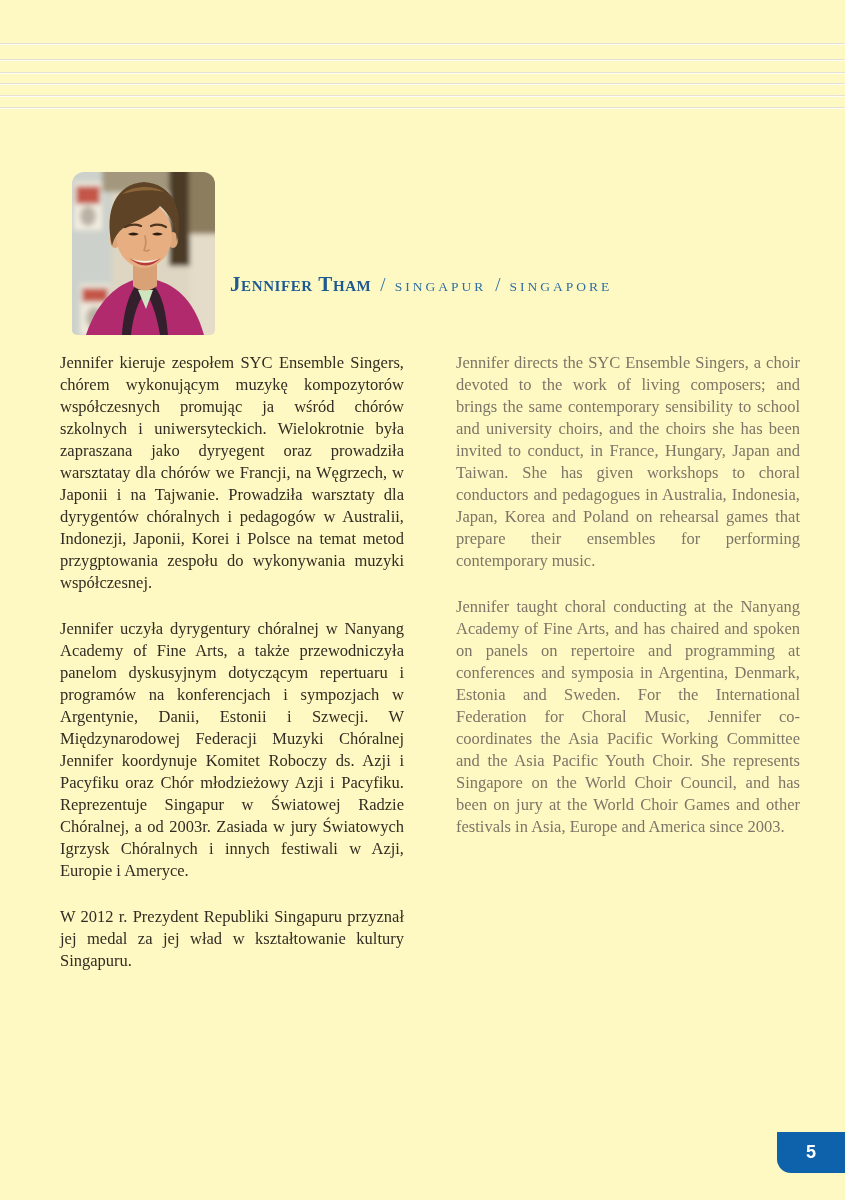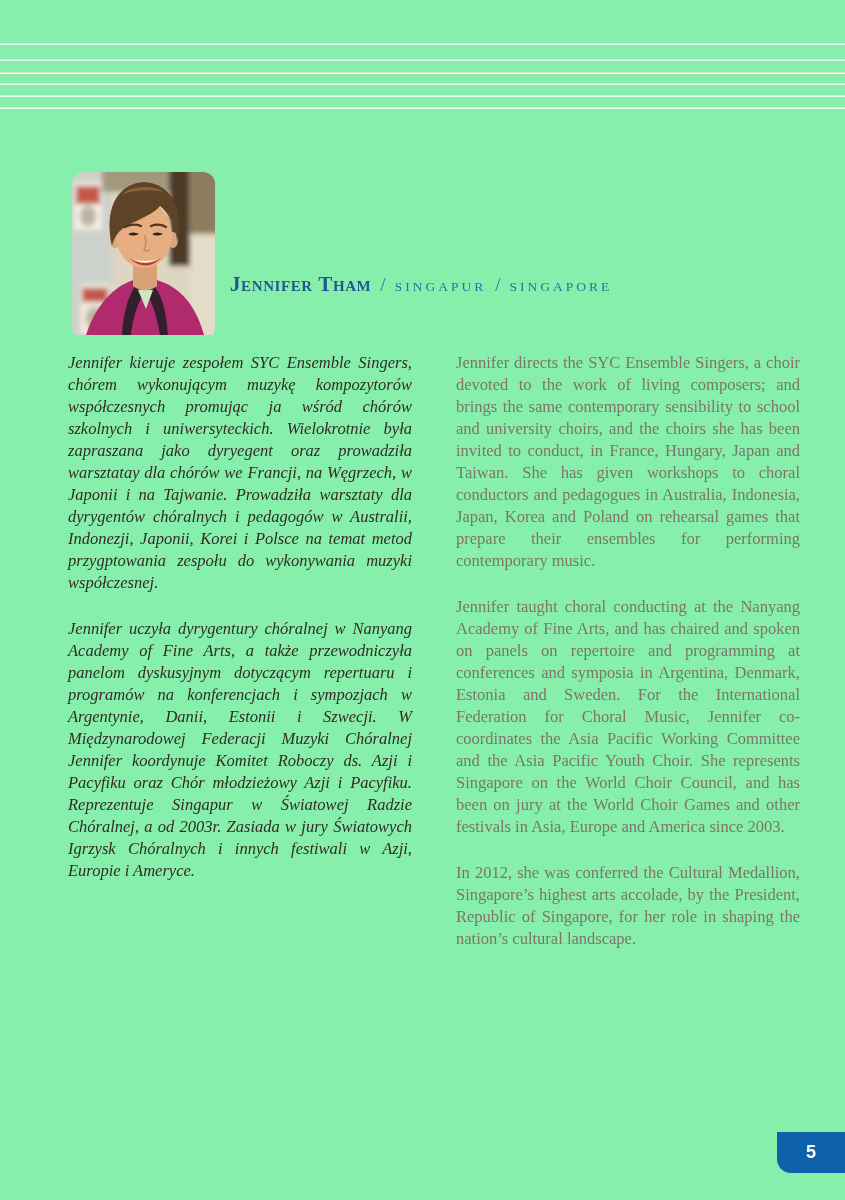--- a/index.html
+++ b/index.html
@@ -1,18 +1,18 @@
 <!DOCTYPE html>
 <html><head>
 <meta charset="utf-8">
 <style>
   html,body { margin:0; padding:0; background:#fcf9ea; }
   .page {
     position:relative; width:845px; height:1200px;
-    background:#86efac; overflow:hidden;
+    background:#fef9c3; overflow:hidden;
     font-family:"Liberation Serif", serif;
   }
   .staff-line {
     position:absolute; left:0; width:845px; height:0;
     border-top:1px solid #e6e1d2;
     box-shadow:0 1px 0 rgba(255,255,255,0.85);
   }
   .photo-frame {
     position:absolute; left:72px; top:172px; width:143px; height:163px;
     border-radius:12px 12px 5px 5px; overflow:hidden;
@@ -31,21 +31,21 @@
   .header-loc {
     text-transform:uppercase; font-size:13.5px; letter-spacing:3px;
     color:#2f6fa3;
   }
   .col {
     position:absolute; top:352px; width:344px;
     text-align:justify; font-size:16.5px; line-height:22px;
     hyphens:auto; -webkit-hyphens:auto;
   }
   .col p { margin:0 0 24px 0; }
-  .col-left  { left:68px;  color:#332c23;font-style:italic; }
+  .col-left  { left:60px;  color:#332c23; }
   .col-right { left:456px; color:#7d7567; }
   .page-number-box {
     position:absolute; left:777px; top:1132px; width:68px; height:41px;
     background:#0e62ab; border-radius:0 0 0 14px;
     display:flex; align-items:center; justify-content:center;
     color:#ffffff; font-family:"Liberation Sans", sans-serif;
     font-weight:bold; font-size:18px;
   }
 </style>
 </head>
@@ -109,25 +109,25 @@
     <span class="person-name">Jennifer Tham</span>
     <span class="header-sep">/</span>
     <span class="header-loc">singapur</span>
     <span class="header-sep">/</span>
     <span class="header-loc">singapore</span>
   </div>
 
   <div class="col col-left" lang="pl">
     <p>Jennifer kieruje zespołem SYC Ensemble Singers, chórem wykonującym muzykę kompozytorów współczesnych promując ja wśród chórów szkolnych i uniwersyteckich. Wielokrotnie była zapraszana jako dyryegent oraz prowadziła warsztatay dla chórów we Francji, na Węgrzech, w Japonii i na Tajwanie. Prowadziła warsztaty dla dyrygentów chóralnych i pedagogów w Australii, Indonezji, Japonii, Korei i Polsce na temat metod przygptowania zespołu do wykonywania muzyki współczesnej.</p>
     <p>Jennifer uczyła dyrygentury chóralnej w Nanyang Academy of Fine Arts, a także przewodniczyła panelom dyskusyjnym dotyczącym repertuaru i programów na konferencjach i sympozjach w Argentynie, Danii, Estonii i Szwecji. W Międzynarodowej Federacji Muzyki Chóralnej Jennifer koordynuje Komitet Roboczy ds. Azji i Pacyfiku oraz Chór młodzieżowy Azji i Pacyfiku. Reprezentuje Singapur w Światowej Radzie Chóralnej, a od 2003r. Zasiada w jury Światowych Igrzysk Chóralnych i innych festiwali w Azji, Europie i Ameryce.</p>
+    <p>W 2012 r. Prezydent Republiki Singapuru przyznał jej medal za jej wład w kształtowanie kultury Singapuru.</p>
   </div>
 
   <div class="col col-right" lang="en">
     <p>Jennifer directs the SYC Ensemble Singers, a choir devoted to the work of living composers; and brings the same contemporary sensibility to school and university choirs, and the choirs she has been invited to conduct, in France, Hungary, Japan and Taiwan. She has given workshops to choral conductors and pedagogues in Australia, Indonesia, Japan, Korea and Poland on rehearsal games that prepare their ensembles for performing contemporary music.</p>
     <p>Jennifer taught choral conducting at the Nanyang Academy of Fine Arts, and has chaired and spoken on panels on repertoire and programming at conferences and symposia in Argentina, Denmark, Estonia and Sweden. For the International Federation for Choral Music, Jennifer co-coordinates the Asia Pacific Working Committee and the Asia Pacific Youth Choir. She represents Singapore on the World Choir Council, and has been on jury at the World Choir Games and other festivals in Asia, Europe and America since 2003.</p>
-    <p>In 2012, she was conferred the Cultural Medallion, Singapore’s highest arts accolade, by the President, Republic of Singapore, for her role in shaping the nation’s cultural landscape.</p>
   </div>
 
   <div class="page-number-box">
     <span>5</span>
   </div>
 
 </div>
 
 </body></html>

